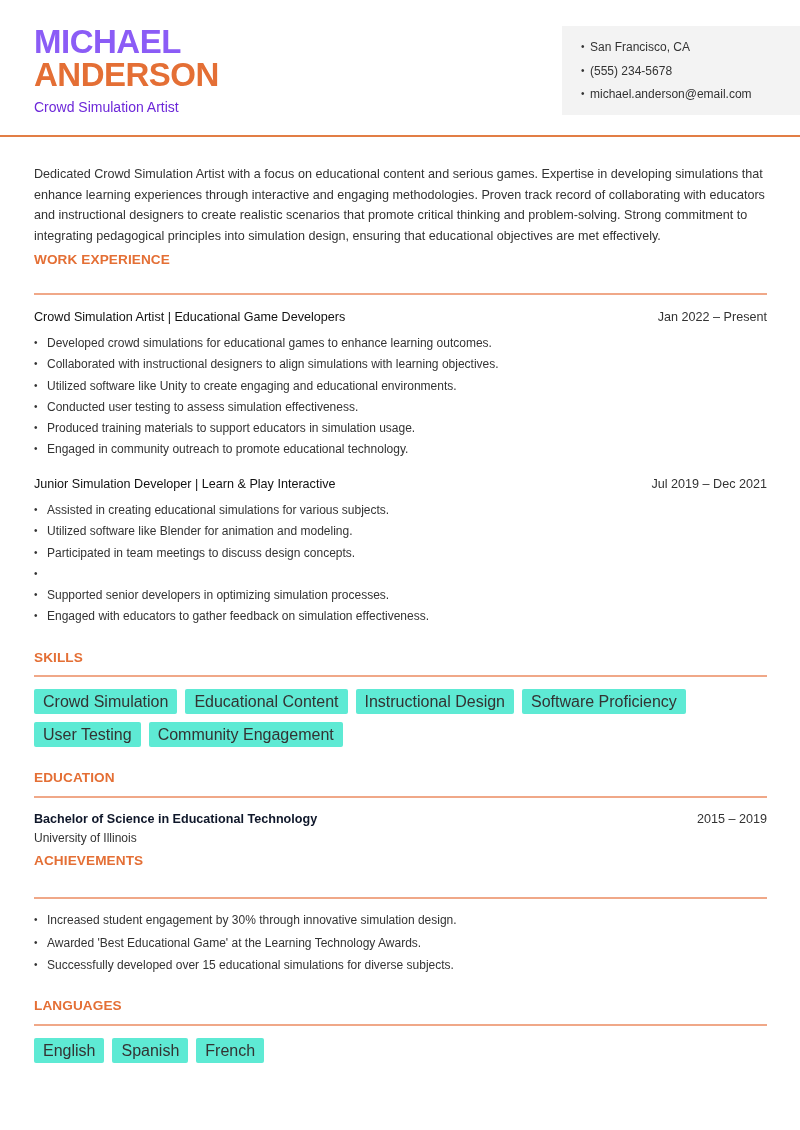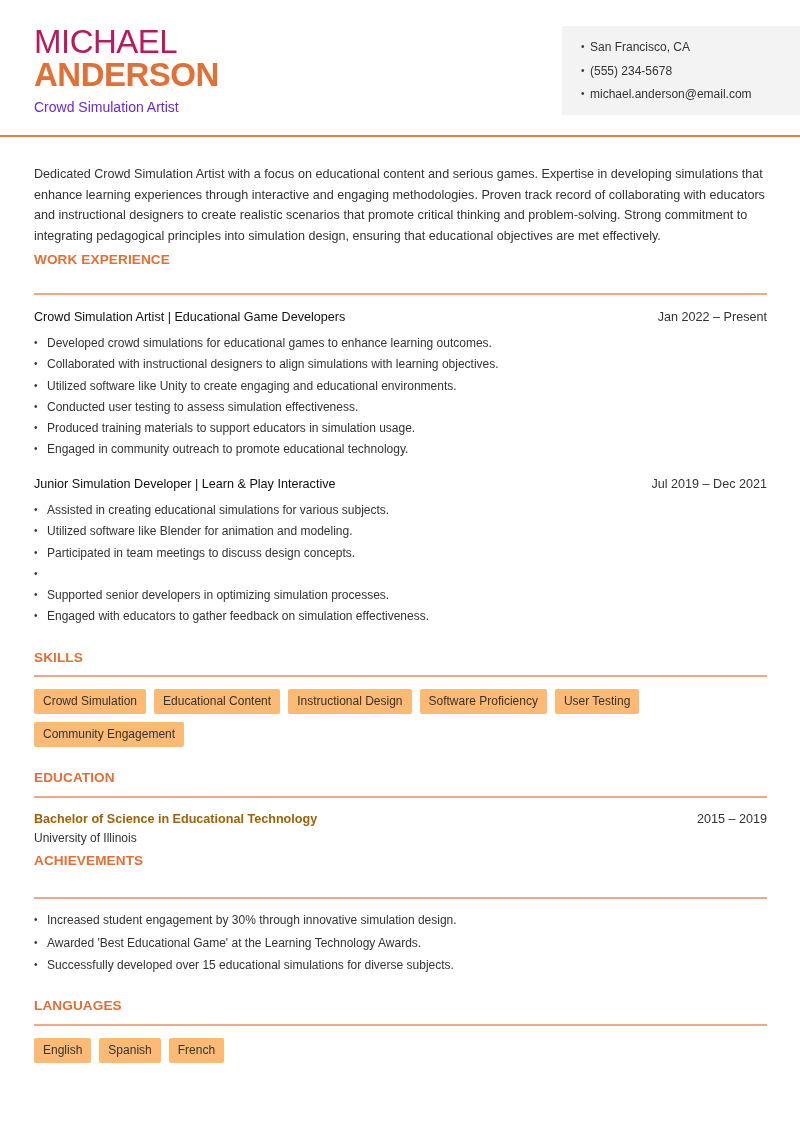--- a/index.html
+++ b/index.html
@@ -1,20 +1,20 @@
 <!DOCTYPE html>
 <html><head>
 <meta charset="utf-8">
 <style>
   * { box-sizing: border-box; margin: 0; padding: 0; }
   html, body { width: 800px; height: 1130px; background: #ffffff; }
   body { font-family: "Liberation Sans", "DejaVu Sans", sans-serif; color: #222; position: relative; overflow: hidden; }
 
   .header { position: relative; height: 137px; border-bottom: 2px solid #e27e45; }
-  .name-first { position: absolute; left: 34px; top: 24px; font-size: 33px; font-weight: 400; color: #be185d; letter-spacing: -0.5px; line-height: 36px; }
+  .name-first { position: absolute; left: 34px; top: 24px; font-size: 33px; font-weight: 700; color: #8b5cf6; letter-spacing: -0.5px; line-height: 36px; }
   .name-last { position: absolute; left: 34px; top: 57px; font-size: 33px; font-weight: 700; color: #e46f35; letter-spacing: -0.5px; line-height: 36px; }
   .job-title { position: absolute; left: 34px; top: 99px; font-size: 14px; color: #6d28d9; }
 
   .contact-box { position: absolute; left: 562px; top: 26px; width: 238px; height: 89px; background: #f3f3f3; padding: 13px 0 0 19px; }
   .contact-item { font-size: 12px; color: #333; height: 23.5px; line-height: 16px; display: flex; align-items: flex-start; }
   .contact-item .dot { width: 9px; font-size: 10px; line-height: 16px; color: #333; }
 
   .summary { position: absolute; left: 34px; top: 164px; width: 740px; font-size: 12.6px; line-height: 20.7px; color: #333; }
 
   .section-title { position: absolute; left: 34px; font-size: 13.6px; font-weight: 700; color: #e46f35; letter-spacing: 0.1px; }
@@ -22,24 +22,24 @@
 
   .job-head { position: absolute; left: 34px; width: 733px; display: flex; justify-content: space-between; font-size: 12.6px; }
   .job-head .role { font-weight: 400; color: #111; }
   .job-head .dates { color: #333; }
 
   .bullets { position: absolute; left: 34px; width: 733px; list-style: none; }
   .bullets li { font-size: 12px; color: #333; height: 21.3px; line-height: 16px; display: flex; }
   .bullets li .dot { width: 13px; font-size: 10px; line-height: 16px; color: #333; flex: none; }
 
   .tags { position: absolute; left: 34px; width: 733px; display: flex; flex-wrap: wrap; gap: 8px 8px; }
-  .tag { background: #fdba74; font-size: 12px; color: #333; height: 25px; line-height: 25px; padding: 0 9px; border-radius: 2px; }
+  .tag { background: #5eead4; font-size: 16px; color: #333; height: 25px; line-height: 25px; padding: 0 9px; border-radius: 2px; }
 
   .edu-head { position: absolute; left: 34px; width: 733px; display: flex; justify-content: space-between; font-size: 12.6px; }
-  .edu-head .degree { font-weight: 700; color: #a16207; }
+  .edu-head .degree { font-weight: 700; color: #0f172a; }
   .edu-head .dates { color: #333; }
   .edu-school { position: absolute; left: 34px; font-size: 12px; color: #333; text-align: right; }
 </style>
 </head>
 <body>
 
 <div class="header">
   <div class="name-first">MICHAEL</div>
   <div class="name-last">ANDERSON</div>
   <div class="job-title">Crowd Simulation Artist</div>

